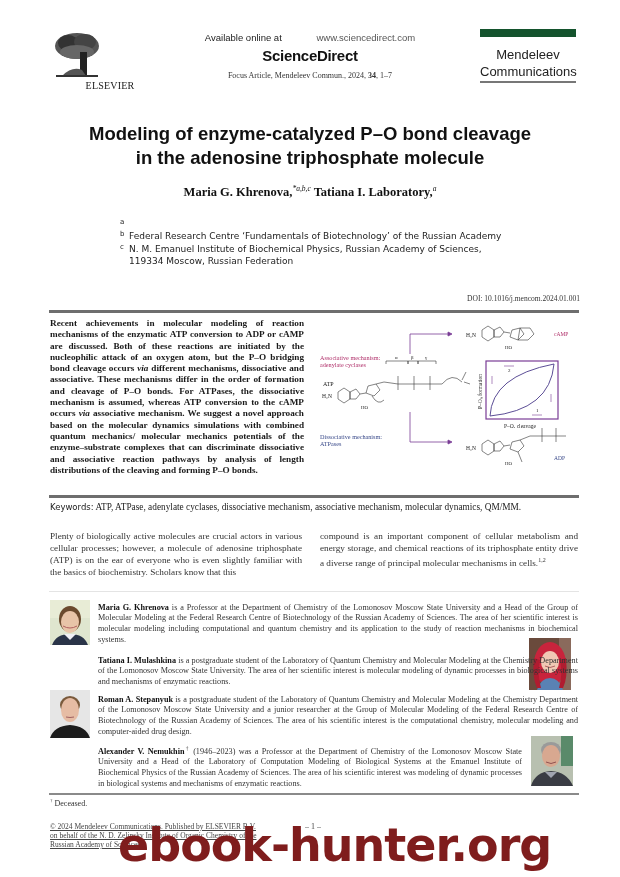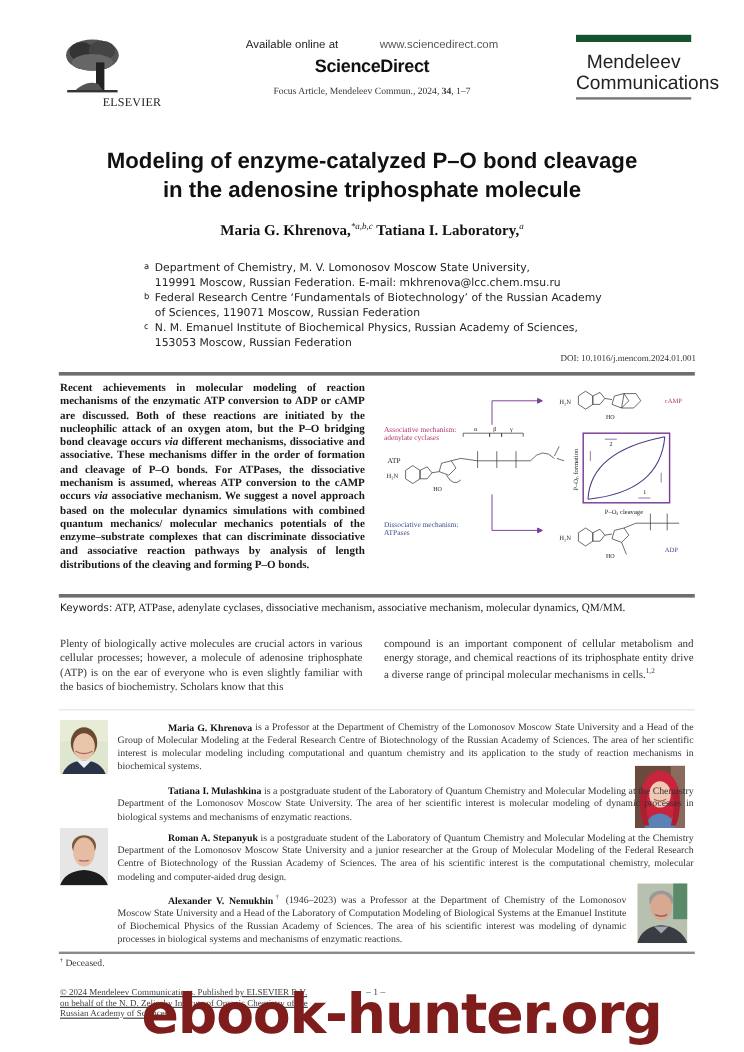--- a/index.html
+++ b/index.html
@@ -11,21 +11,21 @@
   
   .elsevier-logo { left: 52px; top: 30px; width: 50px; height: 58px; }
   .elsevier-logo svg { display: block; }
   .elsevier-word { left: 48px; top: 80px; width: 60px; text-align: center; font-size: 10px; letter-spacing: 0.2px; font-family: "Liberation Serif", serif; margin-left: 32px; }
 
   .available { left: 150px; top: 32px; width: 320px; text-align: center; font-family: "Liberation Sans", sans-serif; font-size: 9.5px; color: #222; }
   .available .url { color: #555; margin-left: 32px; }
   .sd-brand { left: 150px; top: 47px; width: 320px; text-align: center; font-family: "Liberation Sans", sans-serif; font-size: 15px; font-weight: bold; color: #111; letter-spacing: -0.3px; }
   .focus { left: 150px; top: 71px; width: 320px; text-align: center; font-size: 8px; color: #333; }
 
-  .mc-box { left: 480px; top: 29px; width: 96px; height: 54px; border-top: 6px solid #14532d; border-bottom: 2px solid #777; text-align: center; font-family: "Liberation Sans", sans-serif; font-size: 16px; line-height: 17px; color: #222; padding-top: 9px; }
+  .mc-box { left: 480px; top: 29px; width: 96px; height: 54px; border-top: 8px solid #14532d; border-bottom: 2px solid #777; text-align: center; font-family: "Liberation Sans", sans-serif; font-size: 13px; line-height: 17px; color: #222; padding-top: 9px; }
 
   
   .title { left: 40px; top: 122px; width: 540px; text-align: center; font-family: "Liberation Sans", sans-serif; font-size: 18.5px; font-weight: bold; line-height: 24px; color: #111; }
   .authors { left: 40px; top: 181px; width: 540px; text-align: center; font-size: 12.5px; font-weight: bold; line-height: 15px; color: #111; }
   .authors sup { font-size: 7.5px; font-style: italic; font-weight: normal; }
 
   .affils { left: 120px; top: 218px; width: 460px; font-family: "DejaVu Sans", sans-serif; font-size: 9px; line-height: 12.4px; color: #222; }
   .affil-row { display: flex; }
   .affil-row .mark { width: 9px; font-size: 7px; vertical-align: top; position: relative; top: -2px; }
   .doi { left: 380px; top: 294px; width: 200px; text-align: right; font-size: 7.5px; color: #333; }
@@ -43,21 +43,21 @@
   .keywords .kw-label { font-family: "DejaVu Sans", sans-serif; font-size: 8.5px; }
 
   .intro-left { left: 50px; top: 530px; width: 252px; font-size: 9.2px; line-height: 12px; text-align: justify; color: #333; }
   .intro-right { left: 320px; top: 530px; width: 258px; font-size: 9.2px; line-height: 12px; text-align: justify; color: #333; }
   .intro-right sup { font-size: 6px; }
 
   
   .bio-rule-top { left: 49px; top: 591px; width: 530px; height: 1px; background: #e4e4e4; }
   .photo { border: none; overflow: hidden; }
   .bio { font-size: 8.2px; line-height: 10.6px; text-align: justify; color: #333; }
-  .bio b { color: #111; margin-left: 42px; }
+  .bio b { color: #111; }
   .bio sup { font-size: 5.5px; }
 
   .bio-rule-bottom { left: 49px; top: 793px; width: 530px; height: 1.5px; background: #8a8a8a; }
 
   .footnote { left: 50px; top: 798px; font-size: 8px; color: #333; }
   .footnote sup { font-size: 5px; }
 
   .copyright { left: 50px; top: 822px; width: 240px; font-size: 7.5px; line-height: 9px; color: #444; text-decoration: underline; }
   .pagenum { left: 305px; top: 822px; font-size: 8px; color: #444; }
 
@@ -100,37 +100,32 @@
 <div class="abs authors">
   <div>
     <span>Maria G. Khrenova,</span><sup>*a,b,c</sup>
     <span>Tatiana I. Laboratory,</span><sup>a</sup>
   </div>
 </div>
 
 <div class="abs affils">
   <div class="affil-row">
     <span class="mark">a</span>
-    <div>
-        <div>Department of Chemistry, M. V. Lomonosov Moscow State University,</div>
-        <div>119991 Moscow, Russian Federation. E-mail: mkhrenova@lcc.chem.msu.ru</div>
-      </div>
   </div>
   <div class="affil-row">
     <span class="mark">b</span>
     <div>
         <div>Federal Research Centre ‘Fundamentals of Biotechnology’ of the Russian Academy</div>
-        <div>of Sciences, 119071 Moscow, Russian Federation</div>
       </div>
   </div>
   <div class="affil-row">
     <span class="mark">c</span>
     <div>
         <div>N. M. Emanuel Institute of Biochemical Physics, Russian Academy of Sciences,</div>
-        <div>153053 Moscow, Russian Federation</div>
+        <div>119334 Moscow, Russian Federation</div>
       </div>
   </div>
 </div>
 
 <div class="abs doi">DOI: 10.1016/j.mencom.2024.01.001</div>
 
 <div class="abs rule-top"></div>
 
 <div class="abs abstract"><span>Recent achievements in molecular modeling of reaction mechanisms of the enzymatic ATP conversion to ADP or cAMP are discussed. Both of these reactions are initiated by the nucleophilic attack of an oxygen atom, but the P–O bridging bond cleavage occurs </span><em>via</em><span> different mechanisms, dissociative and associative. These mechanisms differ in the order of formation and cleavage of P–O bonds. For ATPases, the dissociative mechanism is assumed, whereas ATP conversion to the cAMP occurs </span><em>via</em><span> associative mechanism. We suggest a novel approach based on the molecular dynamics simulations with combined quantum mechanics/ molecular mechanics potentials of the enzyme–substrate complexes that can discriminate dissociative and associative reaction pathways by analysis of length distributions of the cleaving and forming P–O bonds.</span></div>
 

